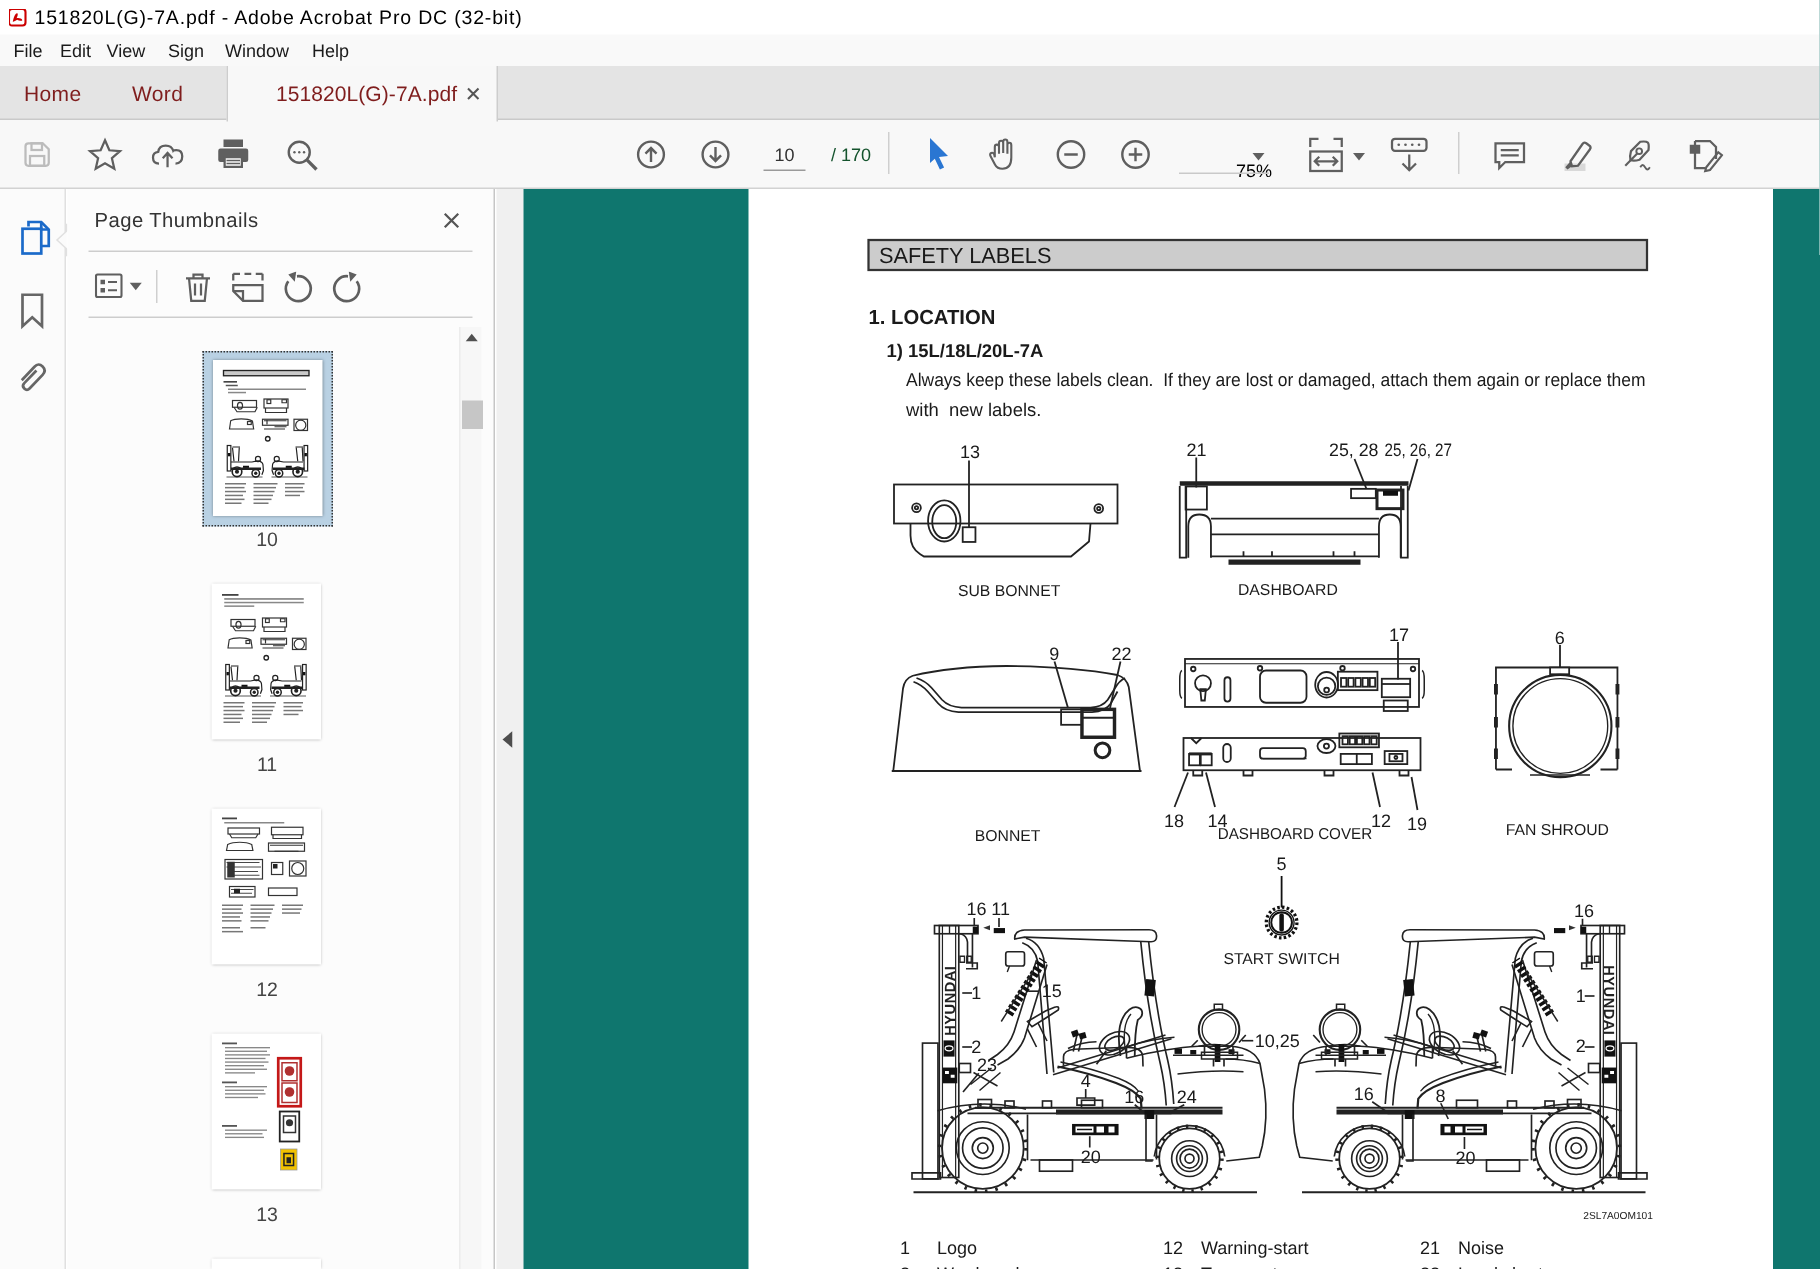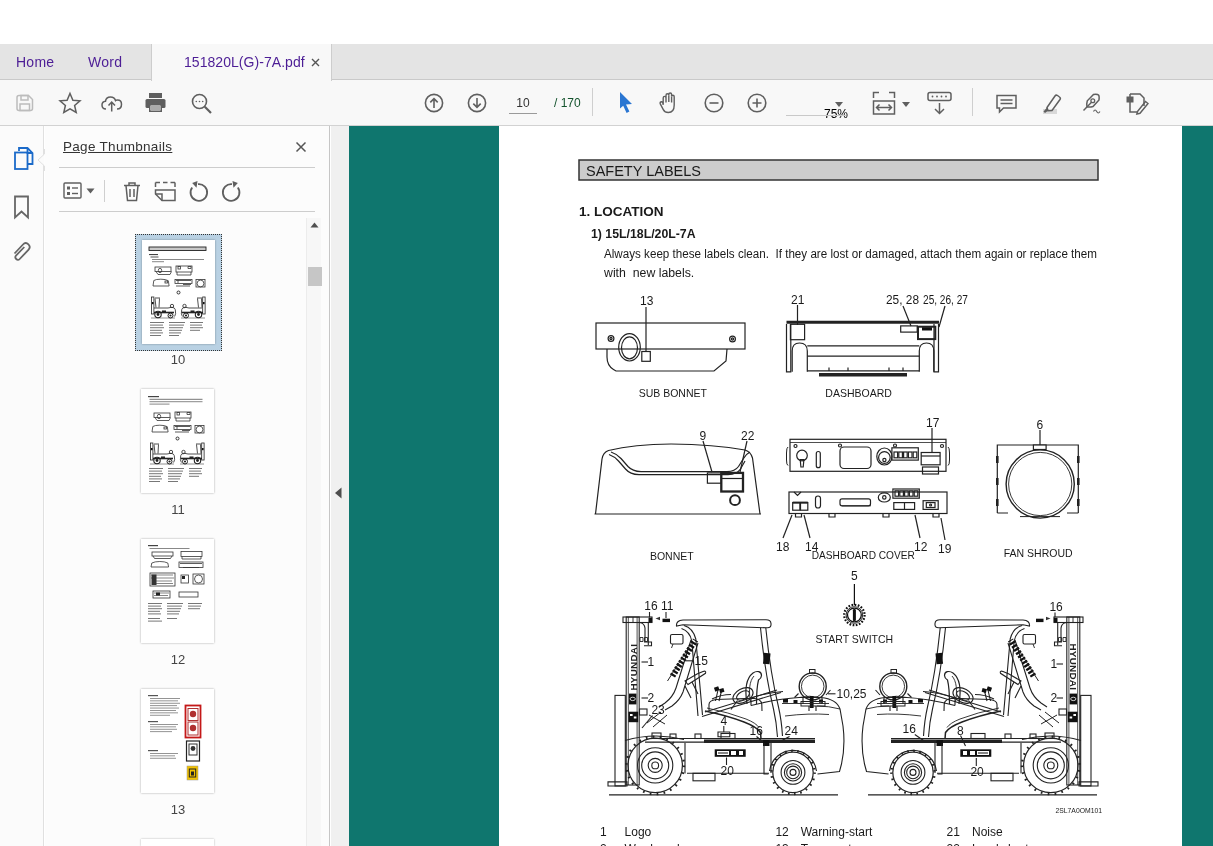--- a/index.html
+++ b/index.html
@@ -6,39 +6,54 @@
   html,body { width:1213px; height:846px; overflow:hidden; }
   body { font-family:"Liberation Sans", sans-serif; }
   #app { position:relative; width:1213px; height:846px; background:#fff; }
   .abs { position:absolute; }
   
   #titlebar { left:0; top:0; width:1213px; height:23px; background:#fff; }
   #titletext { left:23px; top:4px; font-size:13px; letter-spacing:0.55px; color:#000; }
   #menubar { left:0; top:23px; width:1213px; height:21px; background:#f9f9f9; }
   .menuitem { top:4px; font-size:12px; color:#1a1a1a; }
   #tabbar { left:0; top:44px; width:1213px; height:36px; background:#e4e4e4; border-bottom:1px solid #c9c9c9; }
-  .tabtxt { top:9.5px; font-size:14px; letter-spacing:0.25px; color:#4c1d95; z-index:3; }
+  .tabtxt { top:9.5px; font-size:14px; letter-spacing:0.25px; color:#7f1d1d; z-index:3; }
   #activetab { left:151px; top:0; width:181px; height:37px; background:#f8f8f8; border-left:1px solid #cdcdcd; border-right:1px solid #cdcdcd; z-index:2; }
   #toolbar { left:0; top:80px; width:1213px; height:46px; background:#f8f8f8; border-bottom:1px solid #d2d2d2; }
   .tsep { top:8px; width:1px; height:28px; background:#cfcfcf; }
   
   #rail { left:0; top:126px; width:44px; height:720px; background:#fbfbfb; border-right:1px solid #e0e0e0; }
   #panel { left:45px; top:126px; width:285px; height:720px; background:#fcfcfc; border-right:1px solid #c6c6c6; }
   #strip { left:331px; top:126px; width:18px; height:720px; background:#f0f0f0; }
   #content { left:349px; top:126px; width:864px; height:720px; background:#0f766e; }
   #page { left:150px; top:0; width:683px; height:720px; background:#fff; }
-  .phdr { font-size:13.5px; letter-spacing:0.3px; color:#333;text-decoration:underline; }
+  .phdr { font-size:13.5px; letter-spacing:0.3px; color:#333; }
   .thumblabel { font-size:13px; color:#444; width:86px; text-align:center; }
   .thumbpage { background:#fff; box-shadow:0 0 2px rgba(0,0,0,0.35); }
 </style>
 </head>
 <body>
 <div id="app">
 
-
+  <div id="titlebar" class="abs">
+    <svg class="abs" style="left:6px;top:6px" width="12" height="12" viewBox="0 0 12 12">
+      <rect x="0" y="0" width="11" height="11" rx="2" fill="#fff" stroke="#c00" stroke-width="1.4"></rect>
+      <path d="M2.5,8.5 C3.2,5.5 4.2,2.8 5.3,2.8 C6.2,2.8 5.9,4.6 5,6.2 C6.3,5.8 8.6,6.3 8.8,7.3 C9,8.2 6.8,7.9 5.4,7.2 C4.3,7.8 3,8.8 2.5,8.5 Z" fill="#c00"></path>
+    </svg>
+    <div id="titletext" class="abs">151820L(G)-7A.pdf - Adobe Acrobat Pro DC (32-bit)</div>
+  </div>
+
+  <div id="menubar" class="abs">
+    <div class="abs menuitem" style="left:9px">File</div>
+    <div class="abs menuitem" style="left:40px">Edit</div>
+    <div class="abs menuitem" style="left:71px">View</div>
+    <div class="abs menuitem" style="left:112px">Sign</div>
+    <div class="abs menuitem" style="left:150px">Window</div>
+    <div class="abs menuitem" style="left:208px">Help</div>
+  </div>
 
   <div id="tabbar" class="abs">
     <div id="activetab" class="abs"></div>
     <div class="abs tabtxt" style="left:16px">Home</div>
     <div class="abs tabtxt" style="left:88px">Word</div>
     <div class="abs tabtxt" style="left:184px;letter-spacing:0.05px">151820L(G)-7A.pdf</div>
     <svg class="abs" style="left:311px;top:14px;z-index:3" width="10" height="10" viewBox="0 0 10 10">
       <path d="M1,1 L8,8 M8,1 L1,8" stroke="#555" stroke-width="1.4"></path>
     </svg>
   </div>

